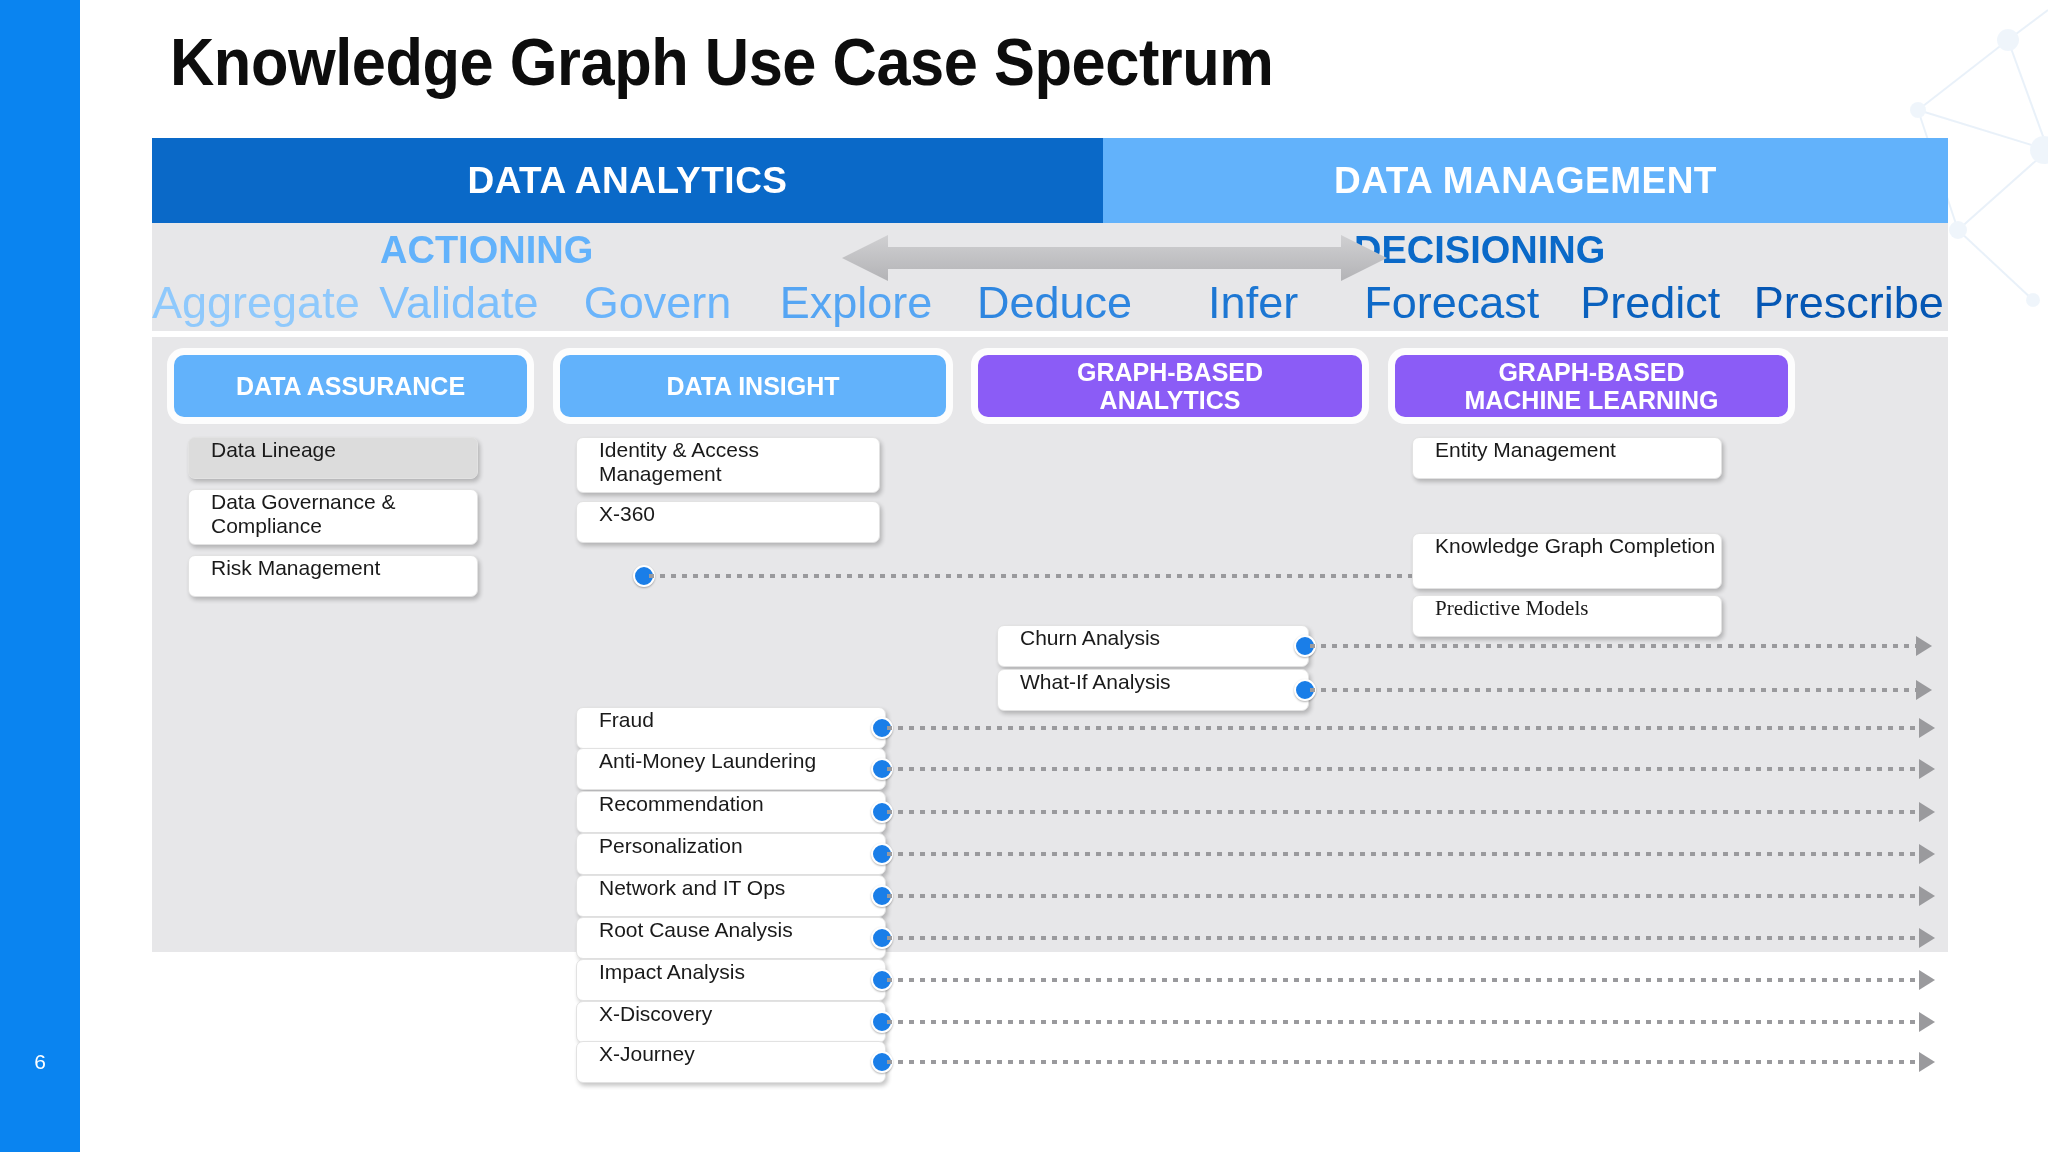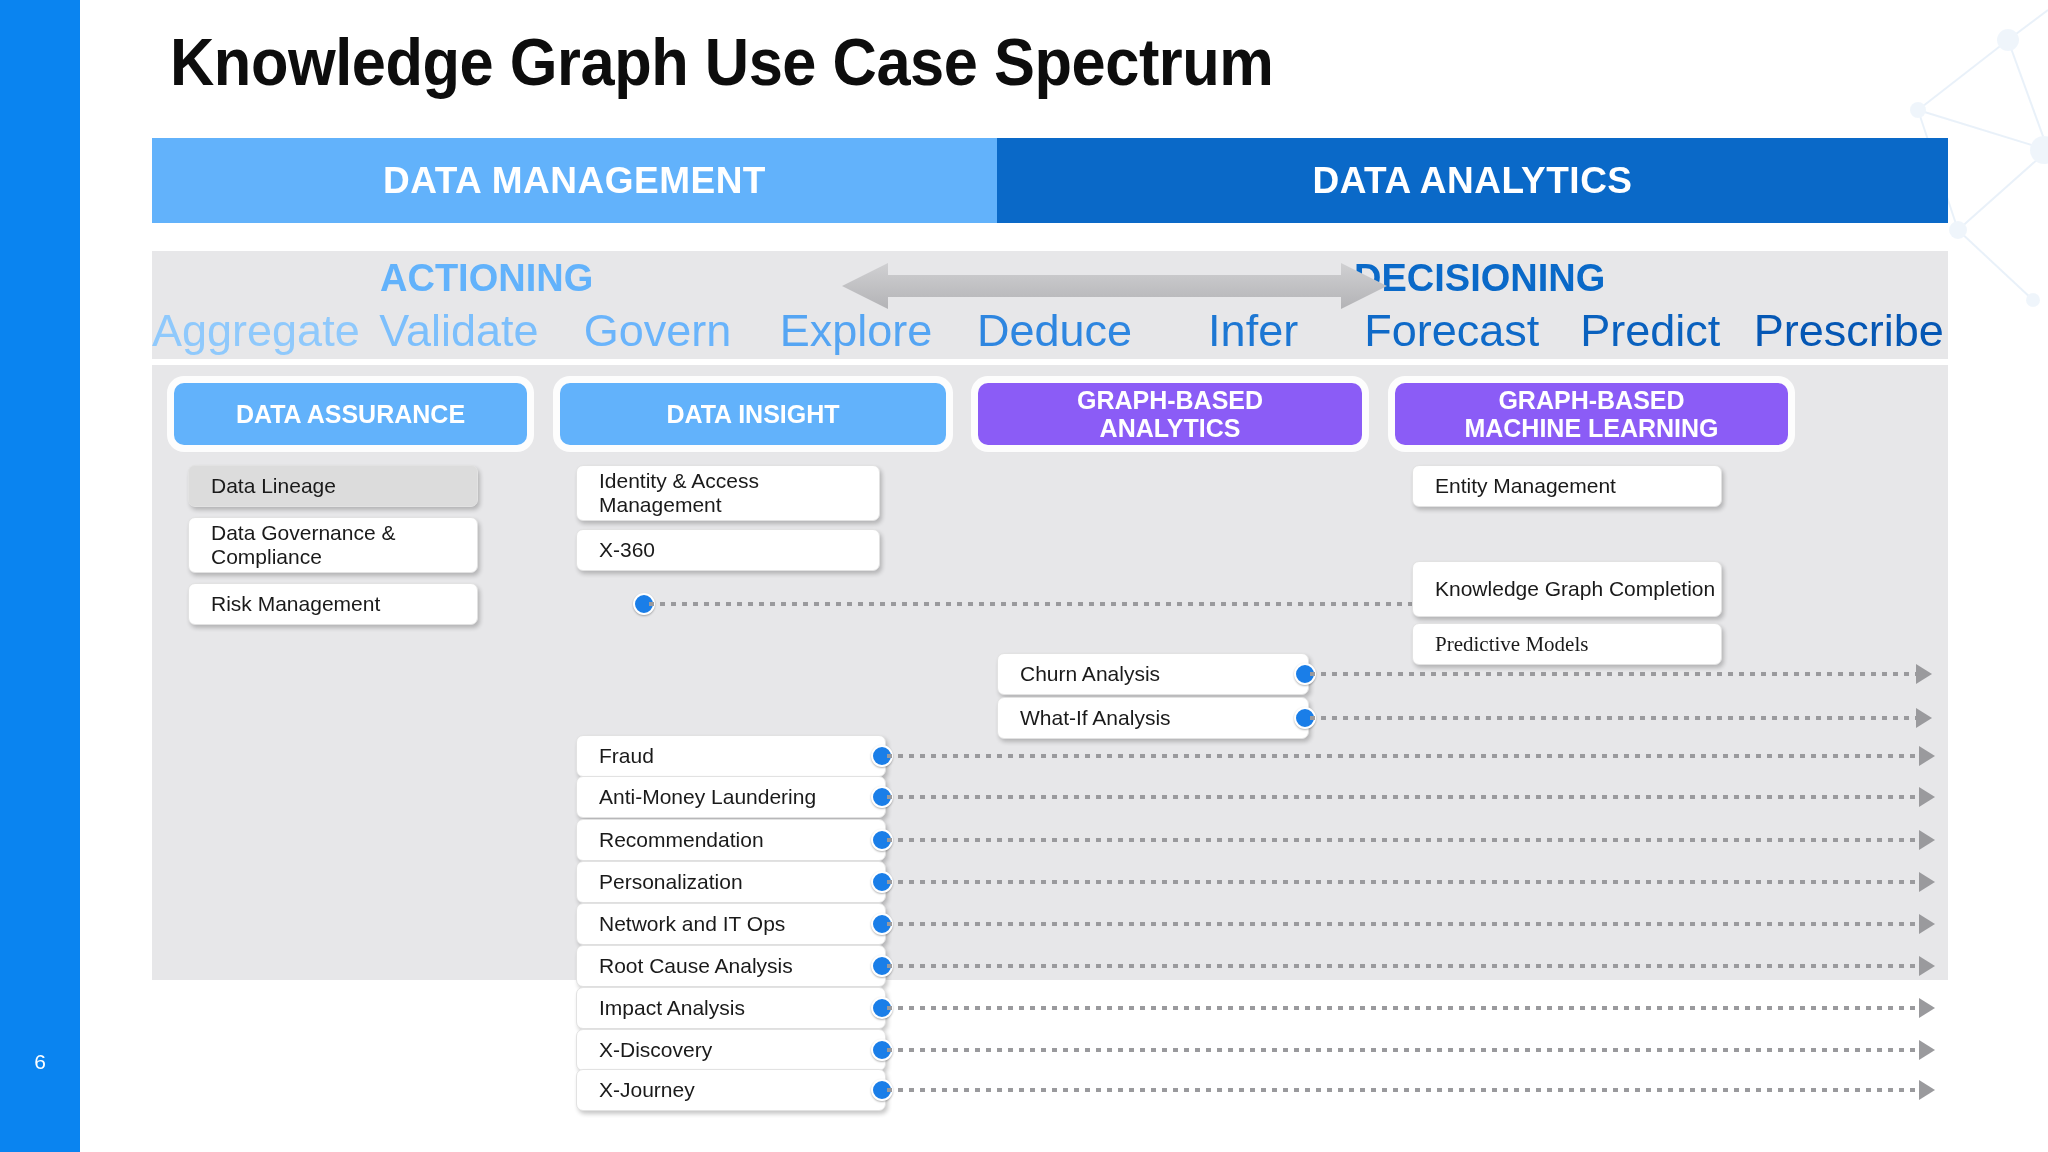--- a/index.html
+++ b/index.html
@@ -49,21 +49,20 @@
     color: #ffffff; font-size: 37px; font-weight: bold;
     letter-spacing: .5px;
   }
   .domain-bar.mgmt { width: 845px; background: #62b2fb; }
   .domain-bar.analytics { width: 951px; background: #0a69c8; }
 
   
   .spectrum {
     position: relative; width: 100%; height: 108px;
     background: #e7e7e9;
-    margin-top: 28px;
   }
   .spec-label {
     position: absolute; top: 6px;
     font-size: 38px; font-weight: bold; white-space: nowrap;
   }
   .spec-label.actioning { left: 228px; color: #62b2fb; }
   .spec-label.decisioning { left: 1202px; color: #0a69c8; }
 
   .dbl-arrow { position: absolute; left: 690px; top: 12px; }
 
@@ -95,21 +94,21 @@
   .cat.dark  { background: #8b5cf6; }
 
   .cat-assurance { left: 22px;   width: 353px; }
   .cat-insight   { left: 408px;  width: 386px; }
   .cat-gml       { left: 1243px; width: 393px; }
 
   
   .pill {
     position: absolute; border-radius: 7px;
     background: #ffffff;
-    display: flex; align-items: center;
+    display: flex; align-items: flex-start;
     padding: 0 4px 0 22px;
     font-size: 21px; color: #1a1a1a; line-height: 1.15;
     box-shadow: 2px 3px 4px rgba(0,0,0,.22);
     border: 1px solid #e2e2e2;
   }
   .pill.shaded { background: #dcdcdc; }
   .pill .pill-text { display: block; }
 
   
   .dot {
@@ -155,22 +154,22 @@
 </svg>
 
 <div class="rail"></div>
 <div class="slide-number">6</div>
 
 <div class="title">Knowledge Graph Use Case Spectrum</div>
 
 <div class="frame">
 
   <div class="domain-row">
+    <div class="domain-bar analytics">DATA ANALYTICS</div>
     <div class="domain-bar mgmt">DATA MANAGEMENT</div>
-    <div class="domain-bar analytics">DATA ANALYTICS</div>
   </div>
 
   <div class="spectrum">
     <div class="spec-label actioning">ACTIONING</div>
     <div class="spec-label decisioning">DECISIONING</div>
 
     <svg class="dbl-arrow" width="545" height="46" viewBox="0 0 545 46">
       <defs>
         <linearGradient id="ag" x1="0" y1="0" x2="0" y2="1">
           <stop offset="0" stop-color="#d0d0d2"></stop>

